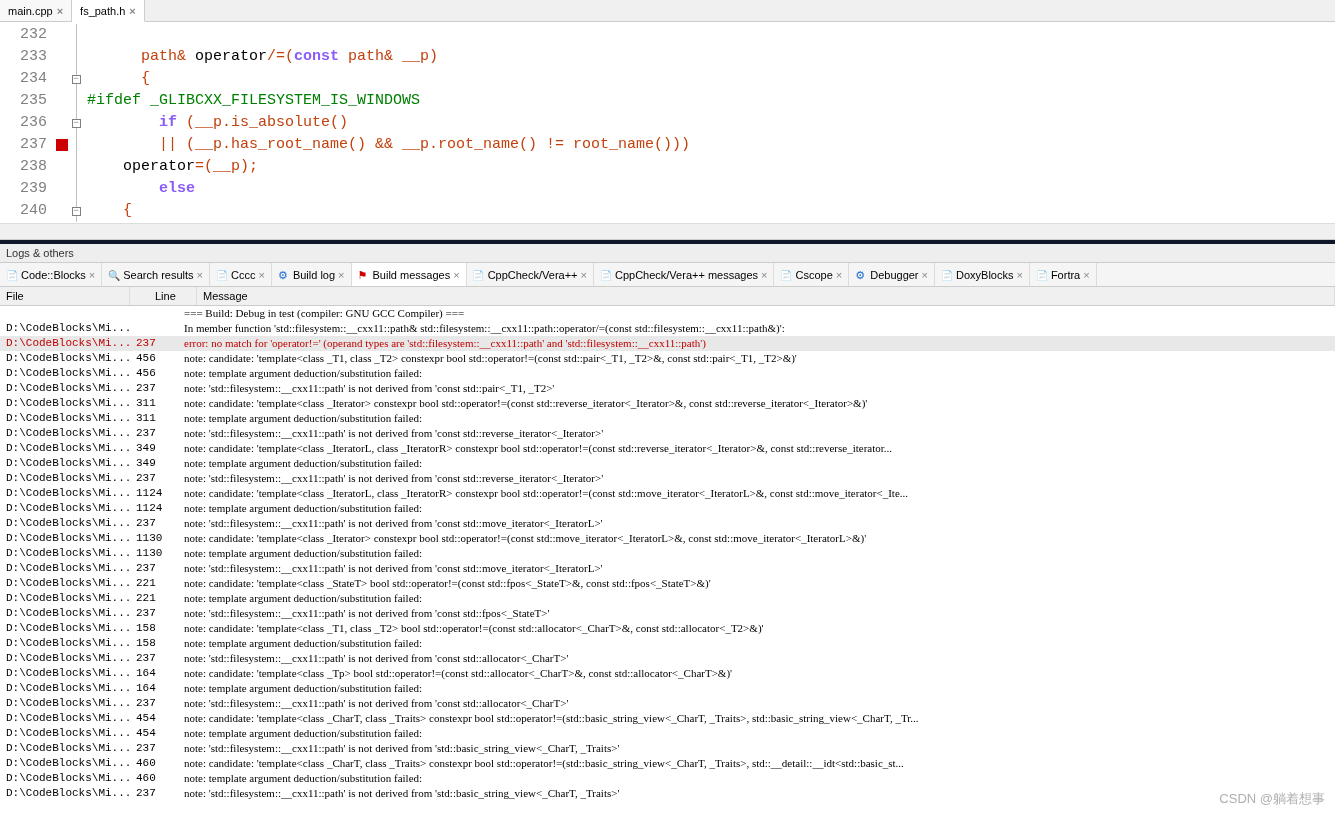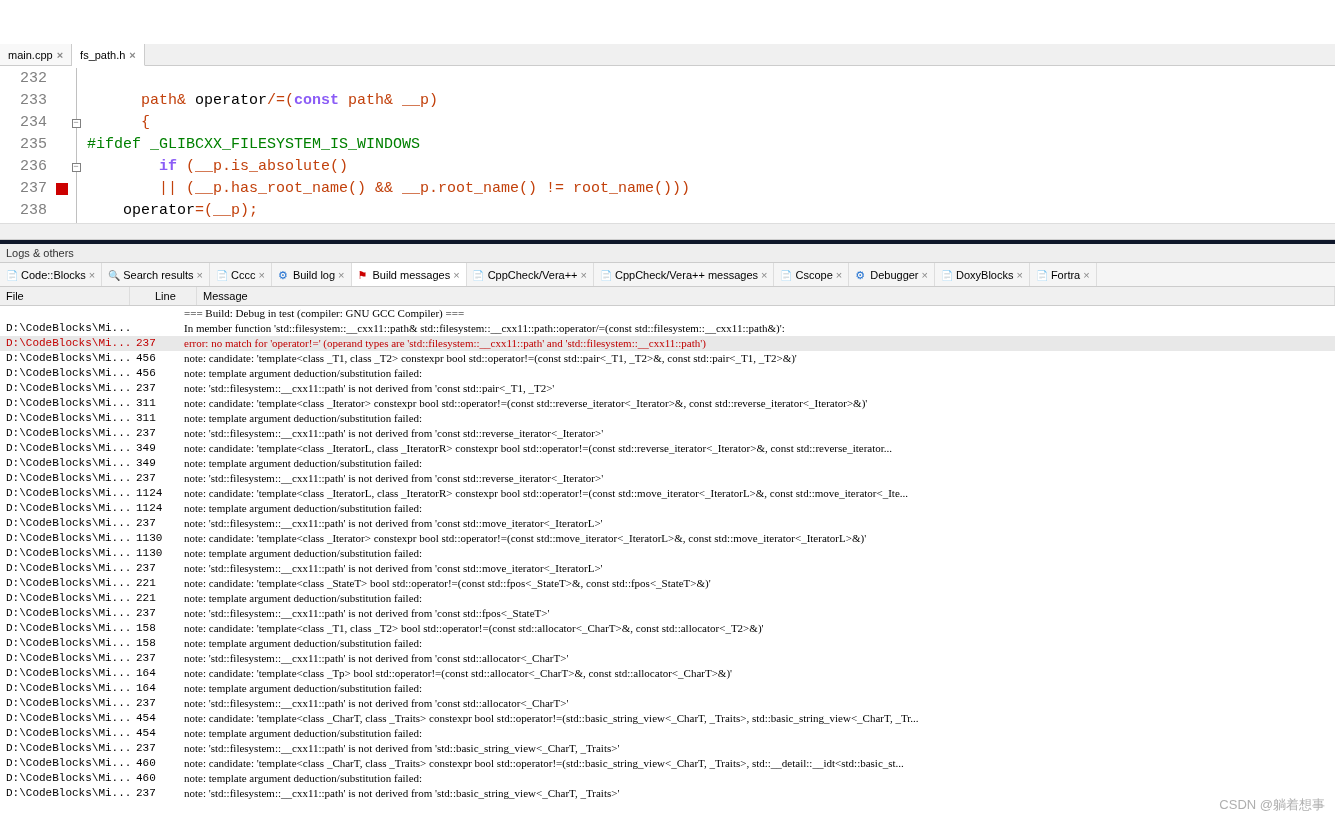--- a/index.html
+++ b/index.html
@@ -1,18 +1,18 @@
 <!DOCTYPE html>
 <html><head>
 <meta charset="utf-8">
 <style>
 * { box-sizing: border-box; margin: 0; padding: 0; }
 body { font-family: "Segoe UI", Tahoma, sans-serif; font-size: 12px; background: #fff; color: #000; width: 1335px; height: 818px; overflow: hidden; display: flex; flex-direction: column; }
 .main-area { display: flex; flex-direction: column; height: 240px; border-bottom: 1px solid #ccc; }
-.file-tabs { display: flex; background: #f0f0f0; border-bottom: 1px solid #ccc; height: 22px; margin-top: 44px; }
+.file-tabs { display: flex; background: #f0f0f0; border-bottom: 1px solid #ccc; height: 22px; }
 .file-tab { padding: 3px 8px; border-right: 1px solid #ccc; background: #f8f8f8; display: flex; align-items: center; gap: 4px; cursor: pointer; font-size: 11px; }
 .file-tab.active { background: #fff; border-bottom: 1px solid #fff; margin-bottom: -1px; }
 .file-tab .close { color: #888; font-weight: bold; }
 .editor { display: flex; flex: 1; background: #fff; overflow: hidden; font-family: Consolas, "Courier New", monospace; font-size: 15px; }
 .gutter { background: #fff; color: #808080; padding: 2px 8px 2px 20px; user-select: none; }
 .gutter .ln { height: 22px; line-height: 22px; }
 .fold-col { width: 14px; background: #fff; padding-top: 2px; }
 .fold-col .fr { height: 22px; display: flex; align-items: center; justify-content: center; position: relative; }
 .fold-col .fr .line { position: absolute; width: 1px; background: #c0c0c0; top: 0; bottom: 0; left: 50%; }
 .fold-col .box { width: 9px; height: 9px; border: 1px solid #808080; background: #fff; font-size: 9px; line-height: 7px; text-align: center; color: #808080; z-index: 1; }
@@ -42,21 +42,21 @@
 .col-file { width: 130px; }
 .col-line { width: 48px; margin-left: 19px; }
 .col-msg { flex: 1; }
 .msg-body { font-family: Consolas, "Courier New", monospace; font-size: 11px; }
 .msg-row { display: flex; padding: 0 0; line-height: 15px; }
 .msg-row.sel { background: #e8e8e8; }
 .msg-row .c1 { width: 130px; padding-left: 6px; white-space: nowrap; overflow: hidden; }
 .msg-row .c2 { width: 48px; padding-left: 6px; }
 .msg-row .c3 { flex: 1; padding-left: 6px; white-space: nowrap; overflow: hidden; font-family: Liberation Serif, serif; }
 .err { color: #c00000; }
-.watermark { position: fixed; right: 10px; bottom: 4px; color: rgba(120,120,120,.6); font-size: 13px; pointer-events: none; }
+.watermark { position: fixed; right: 10px; bottom: 10px; color: rgba(120,120,120,.6); font-size: 13px; pointer-events: none; }
 </style>
 </head>
 <body>
 
 <div class="main-area">
   <div class="file-tabs" id="file-tabs">
       <div class="file-tab">
         <span>main.cpp</span>
         <span class="close">×</span>
       </div>

